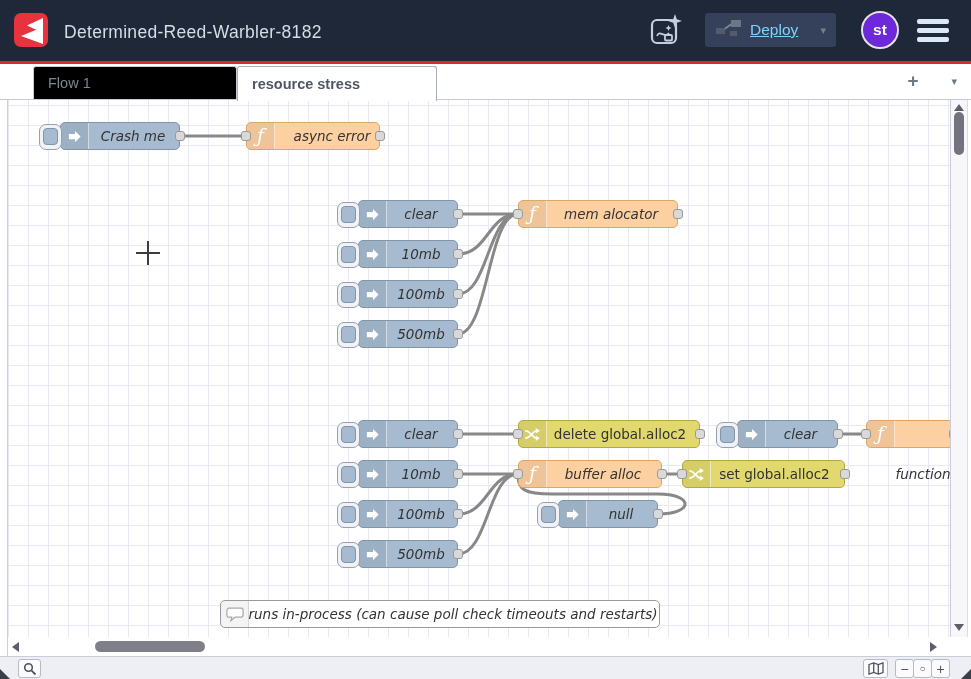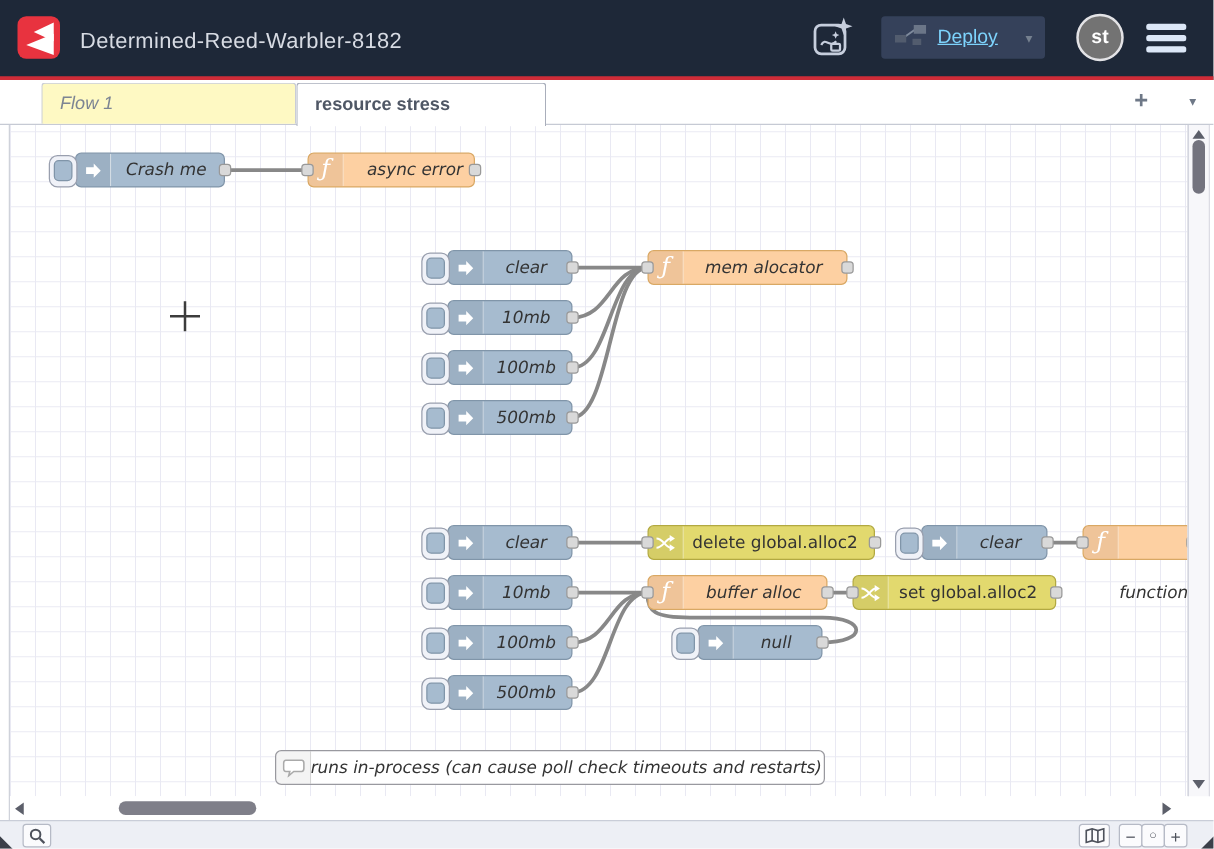--- a/index.html
+++ b/index.html
@@ -6,28 +6,28 @@
   .app{position:relative;width:971px;height:679px;overflow:hidden;font-family:"Liberation Sans",sans-serif;background:#fff;}
 
   
   .header{position:absolute;left:0;top:0;width:971px;height:61px;background:#1e2838;border-bottom:3px solid #cf2c38;}
   .logo{position:absolute;left:14px;top:13px;width:34px;height:34px;background:#e8333f;border-radius:7px;}
   .app-title{position:absolute;left:64px;top:0;height:64px;display:flex;align-items:center;color:#d7dbe3;font-size:17.5px;letter-spacing:.3px;text-align:right;}
   .assistant{position:absolute;left:646px;top:11px;width:38px;height:38px;}
   .deploy{position:absolute;left:705px;top:13px;width:131px;height:34px;background:#35415a;border-radius:3px;display:flex;align-items:center;padding:0 10px;box-sizing:border-box;gap:9px;}
   .deploy-label{color:#7dd3fc;font-size:15.5px;text-decoration:underline;}
   .deploy-caret{margin-left:auto;color:#75808f;font-size:11px;}
-  .avatar{position:absolute;left:861px;top:11px;width:38px;height:38px;border-radius:50%;background:#737373;border:2px solid #e3e3e6;box-sizing:border-box;display:flex;align-items:center;justify-content:center;color:#fff;font-weight:bold;font-size:15.5px;}
+  .avatar{position:absolute;left:861px;top:11px;width:38px;height:38px;border-radius:50%;background:#6d28d9;border:2px solid #e3e3e6;box-sizing:border-box;display:flex;align-items:center;justify-content:center;color:#fff;font-weight:bold;font-size:15.5px;}
   .menu{position:absolute;left:917px;top:19px;width:32px;height:24px;}
   .menu div{width:32px;height:4.5px;background:#dce7f7;border-radius:2px;margin-bottom:4.5px;}
 
   
   .tabbar{position:absolute;left:0;top:64px;width:971px;height:36px;background:#fff;border-bottom:1px solid #c6cad4;box-sizing:border-box;}
   .tab{position:absolute;top:2px;height:33px;box-sizing:border-box;display:flex;align-items:center;padding:0 14px;font-size:14.5px;border:1px solid #c9ccd7;border-bottom:none;border-radius:3px 3px 0 0;}
-  .tab-inactive{left:33px;width:204px;background:#fef9c3;color:#7d8593;font-style:italic;}
+  .tab-inactive{left:33px;width:204px;background:#000000;color:#7d8593;}
   .tab-active{left:237px;width:200px;background:#fff;color:#4f5765;font-weight:bold;border-color:#a9aebb;height:35px;z-index:2;}
   .tab-add{position:absolute;right:46px;top:4px;width:24px;height:26px;display:flex;align-items:center;justify-content:center;font-size:19px;color:#6e7887;font-weight:bold;}
   .tab-caret{position:absolute;right:14px;top:11px;font-size:11px;color:#6e7887;}
 
   
   .gutter-left{position:absolute;left:0;top:100px;width:7px;height:556px;background:#fff;border-right:1px solid #cfd2da;}
   .canvas{position:absolute;left:8px;top:100px;width:942px;height:537px;overflow:hidden;background-color:#fff;
     background-image:linear-gradient(to right,#e9e9f3 1px,transparent 1px),linear-gradient(to bottom,#e9e9f3 1px,transparent 1px);
     background-size:20px 20px;background-position:0px 5px;}
   .wire-layer{position:absolute;left:0;top:0;}

